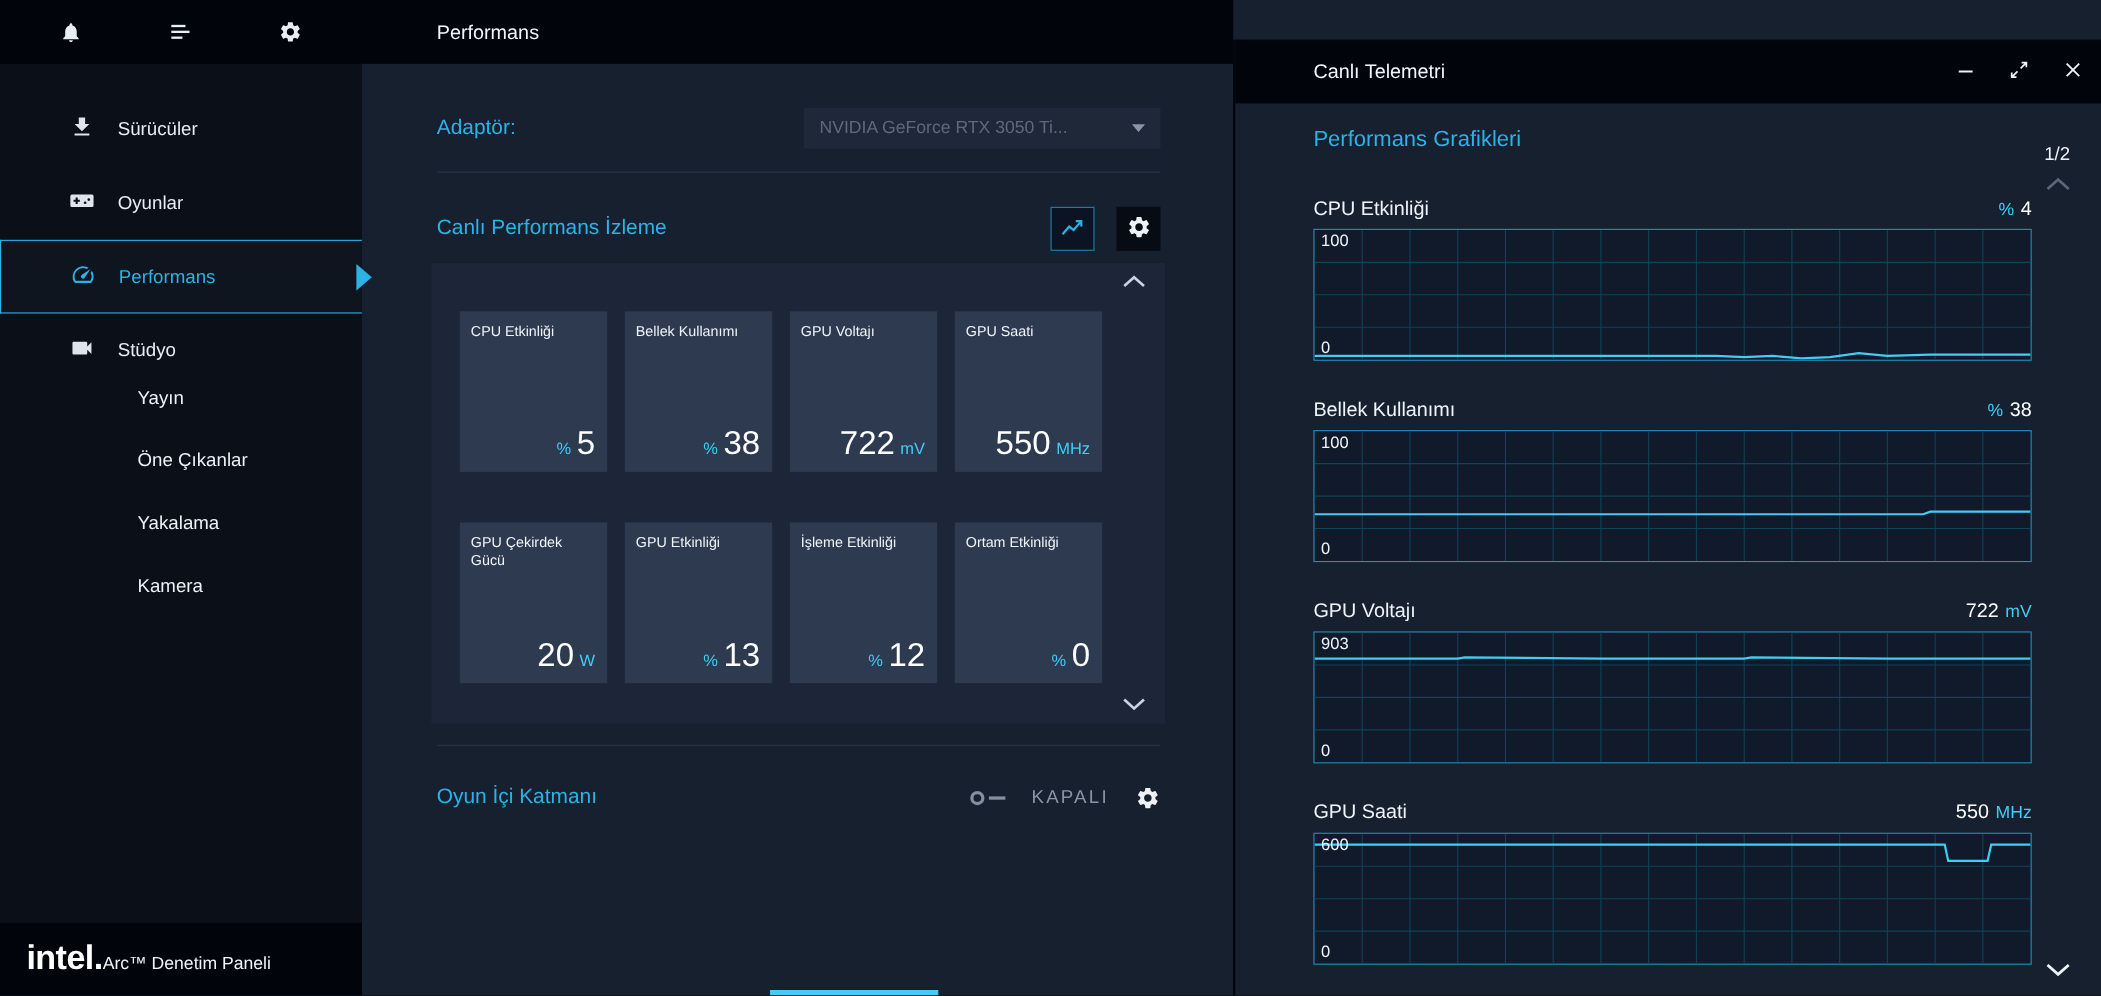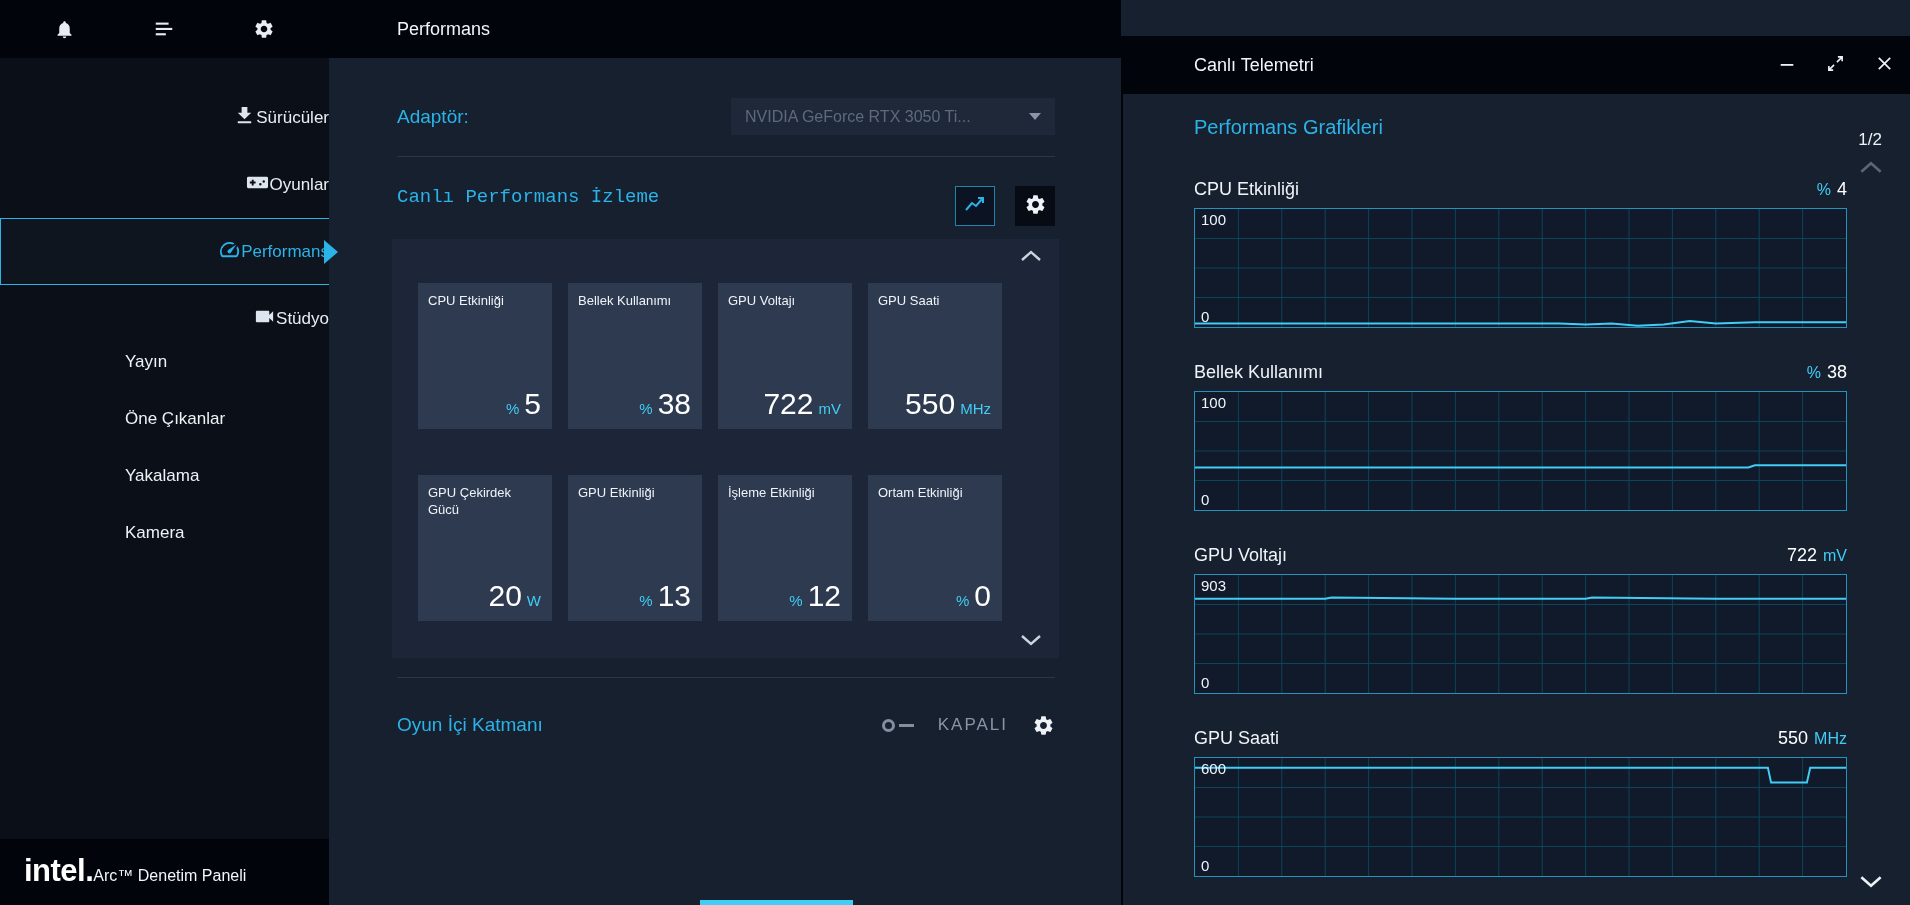--- a/index.html
+++ b/index.html
@@ -6,21 +6,21 @@
   body { margin: 0; background: #000; font-family: "Liberation Sans", sans-serif; }
   .app { position: relative; width: 1910px; height: 905px; overflow: hidden; background: var(--panel); }
 
   button { font-family: inherit; background: none; border: none; cursor: pointer; }
 
   
   .sidebar { position: absolute; left: 0; top: 0; width: 329px; height: 905px; background: var(--sidebar); z-index: 5; }
   .side-topbar { height: 58px; background: var(--black); display: flex; align-items: center; justify-content: space-between; padding: 0 54px; }
   .icon-btn svg { display: block; }
   .side-nav { margin-top: 26px; }
-  .nav-item { position: relative; height: 67px; display: flex; align-items: center; padding-left: 63px; color: #e9edf3; font-size: 17px; cursor: pointer; justify-content: flex-end; }
+  .nav-item { position: relative; height: 67px; display: flex; align-items: center; padding-left: 63px; gap: 21px; color: #e9edf3; font-size: 17px; cursor: pointer; }
   .nav-item svg { width: 23px; height: 23px; fill: #dfe5ee; flex: none; }
   .nav-item.active { color: var(--accent); background: #0e151f; border: 1px solid var(--accent); border-right: none; }
   .nav-item.active svg { fill: var(--accent); }
   .active-arrow { position: absolute; right: -9px; top: 50%; transform: translateY(-50%); width: 0; height: 0;
                   border-top: 12px solid transparent; border-bottom: 12px solid transparent; border-left: 14px solid var(--accent); }
   .nav-sub-item { height: 57px; display: flex; padding-left: 125px; color: #eef1f6; font-size: 17px; cursor: pointer; }
   .side-brand { position: absolute; left: 0; right: 0; bottom: 0; height: 66px; background: var(--black); display: flex; align-items: baseline; gap: 0; padding: 14px 0 0 24px; }
   .intel-logo { color: #fff; font-size: 31px; font-weight: 600; letter-spacing: -0.5px; }
   .brand-name { color: #f2f5f9; font-size: 16px; }
 
@@ -39,21 +39,21 @@
   .mid-content { position: relative; height: calc(100% - 58px); }
   .adapter-row { position: absolute; left: 68px; right: 66px; top: 40px; height: 37px; display: flex; align-items: center; justify-content: space-between; }
   .dropdown { width: 324px; height: 37px; background: #1e2838; display: flex; align-items: center; justify-content: space-between; padding: 0 14px; cursor: pointer; }
   .dd-text { color: #5d6a7e; font-size: 16px; white-space: nowrap; overflow: hidden; text-overflow: ellipsis; }
   .dd-caret { width: 0; height: 0; border-left: 6px solid transparent; border-right: 6px solid transparent; border-top: 7px solid #8b95a7; margin-left: 10px; flex: none; }
 
   .divider { position: absolute; left: 68px; right: 66px; height: 1px; background: var(--divider); }
   .d1 { top: 98px; }
   .d2 { top: 619px; }
 
-  .monitor-row { position: absolute; left: 68px; right: 66px; top: 128px; height: 44px; display: flex; justify-content: space-between; font-family: Liberation Mono, monospace; }
+  .monitor-row { position: absolute; left: 68px; right: 66px; top: 128px; height: 44px; display: flex; align-items: center; justify-content: space-between; }
   .row-btns { display: flex; gap: 20px; }
   .sq-btn { width: 40px; height: 40px; display: flex; align-items: center; justify-content: center; }
   .chart-btn { background: #0c1424; border: 1px solid rgba(43,179,232,.7); }
   .gear-dark { background: #060b14; }
   .gear-dark svg, .overlay-gear svg { width: 23px; height: 23px; fill: #eef2f7; }
 
   .tiles-wrap { position: absolute; left: 63px; top: 181px; width: 667px; height: 419px; background: var(--tilewrap); }
   .tiles { position: absolute; left: 26px; top: 44px; display: grid; grid-template-columns: repeat(4, 134px); gap: 46px 16px; }
   .tile { width: 134px; height: 146px; background: var(--tile); position: relative; padding: 10px; }
   .tile-label { color: #f0f3f8; font-size: 13px; line-height: 1.3; }

